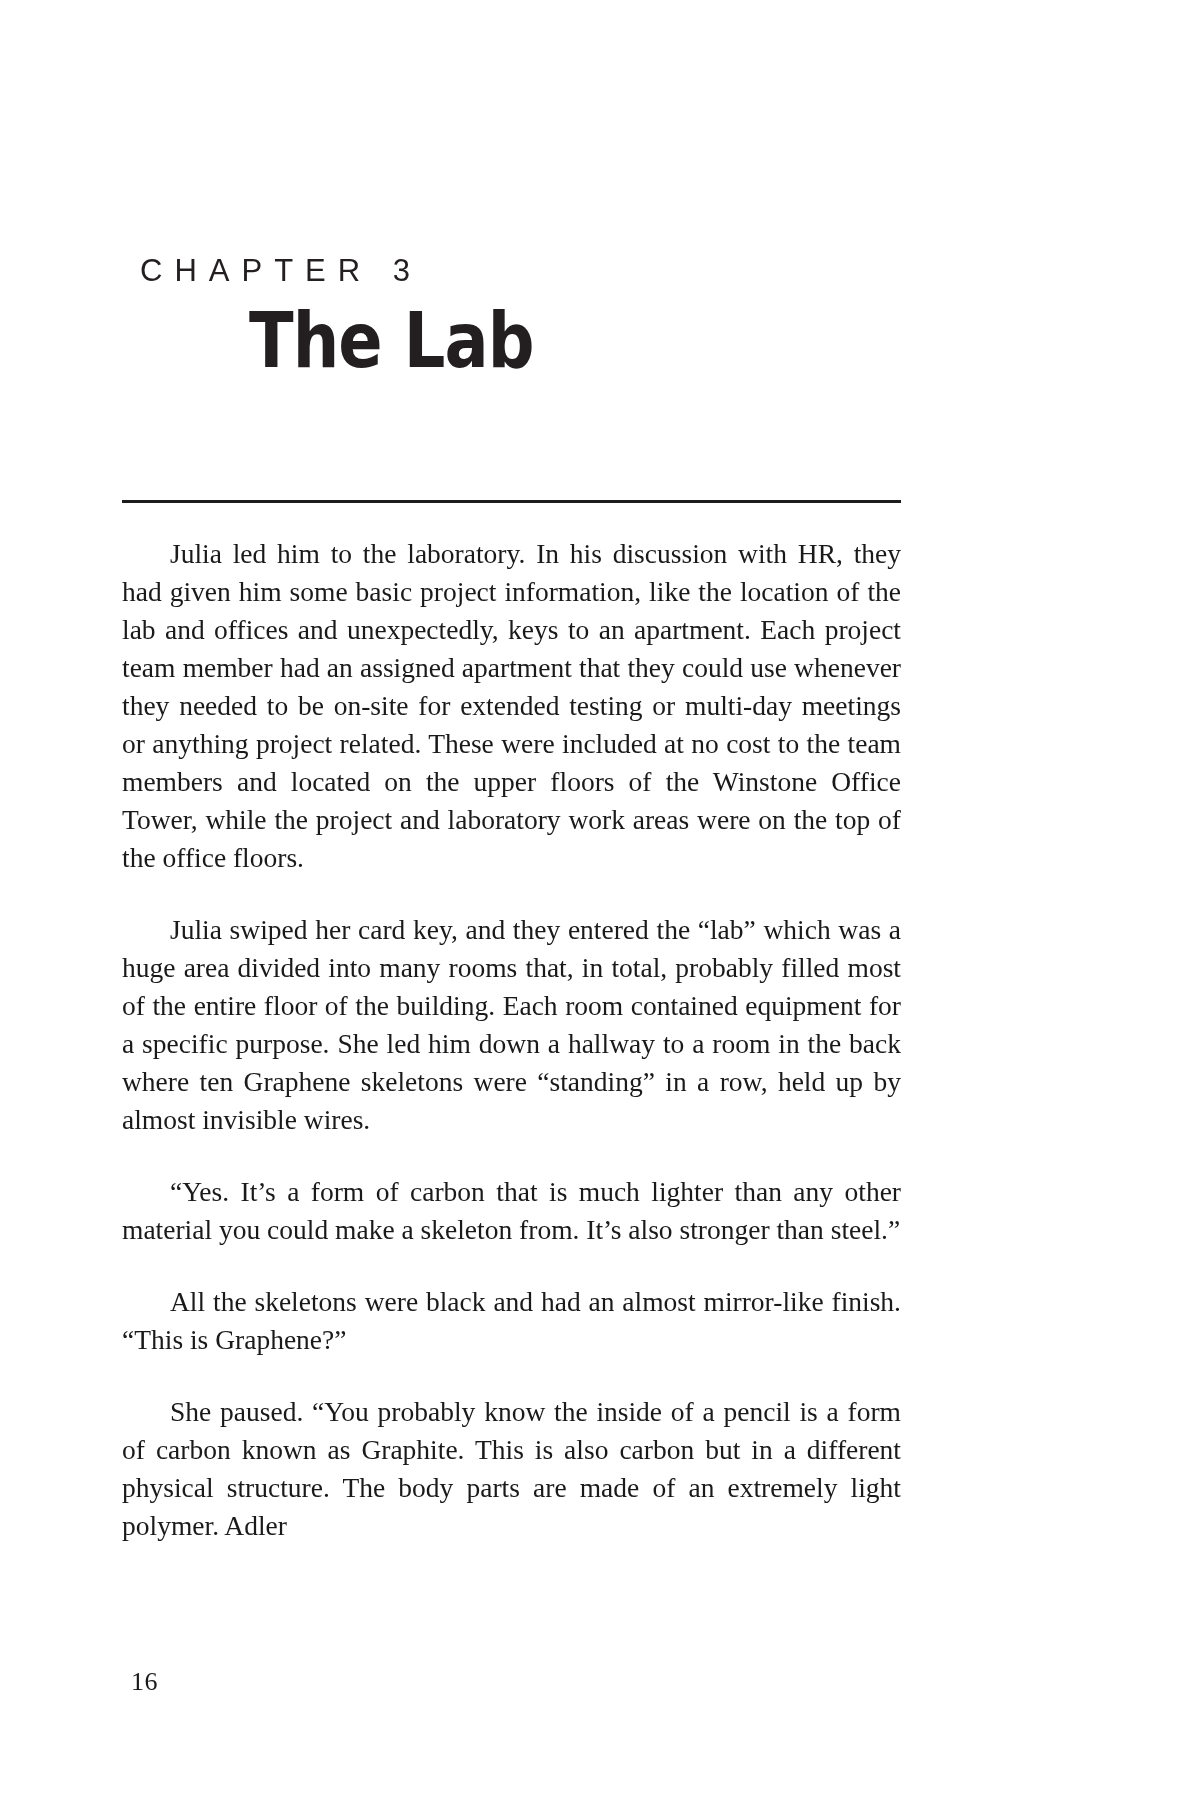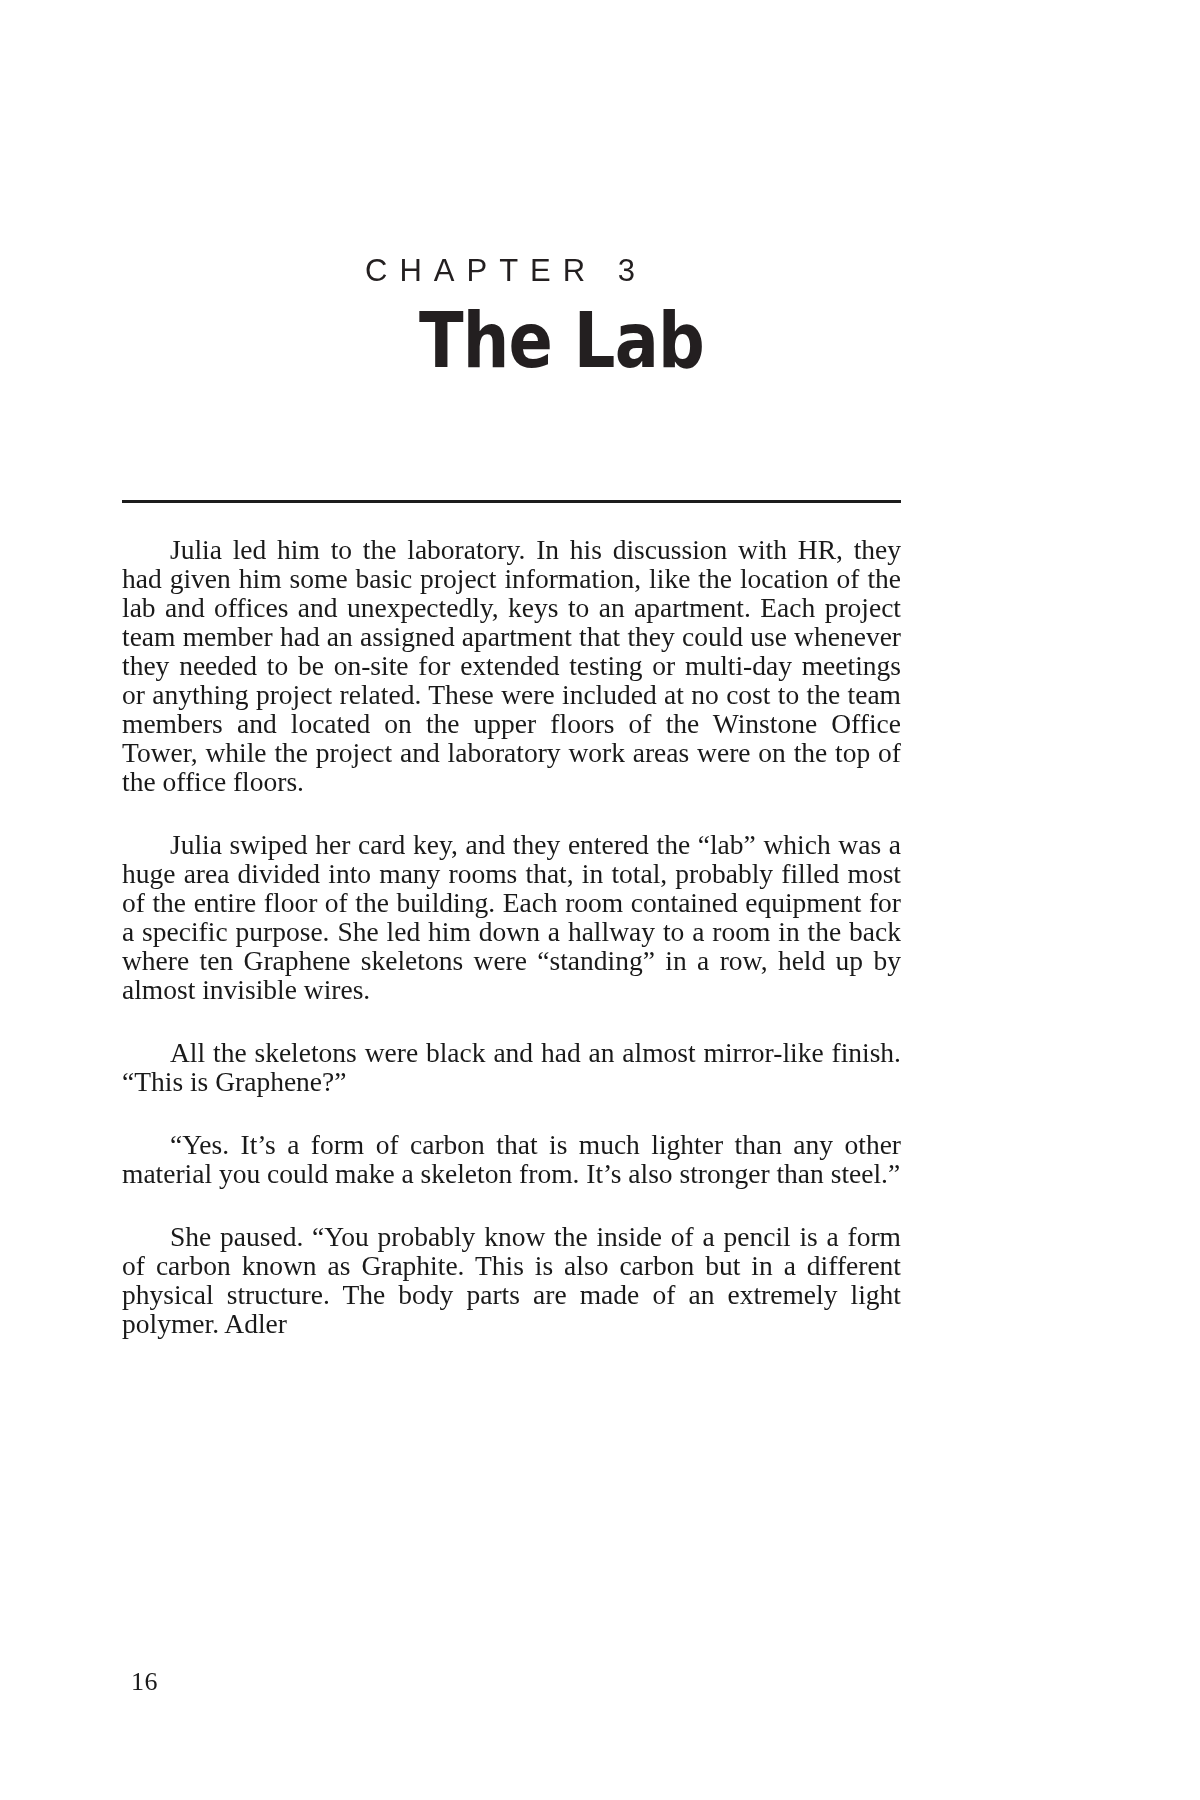--- a/index.html
+++ b/index.html
@@ -18,24 +18,24 @@
     width: 1200px;
     height: 1800px;
     background: #ffffff;
     overflow: hidden;
     box-sizing: border-box;
   }
 
   
   .chapter-header {
     position: absolute;
-    left: 118px;
+    left: 140px;
     top: 255px;
     width: 778px;
-    text-align: center;
+    text-align: left;
   }
 
   .chapter-eyebrow {
     font-family: "Liberation Sans", "DejaVu Sans", sans-serif;
     font-weight: 300;
     font-size: 31px;
     letter-spacing: 12px;
     color: #231f20;
     line-height: 1;
     margin: 0;
@@ -72,21 +72,21 @@
   .body-copy {
     position: absolute;
     left: 122px;
     top: 535px;
     width: 779px;
   }
 
   .body-copy p {
     margin: 0;
     font-size: 27.5px;
-    line-height: 29px;
+    line-height: 38px;
     text-align: justify;
     text-justify: inter-word;
     text-indent: 48px;
     color: #1a1a1a;
     font-family: "Liberation Serif", "DejaVu Serif", serif;
     hyphens: none;
     -webkit-hyphens: none;
   }
 
   .body-copy p + p {
@@ -116,20 +116,20 @@
   <div class="chapter-header">
     <div class="chapter-eyebrow">CHAPTER 3</div>
     <div class="chapter-title">The Lab</div>
   </div>
 
   <hr class="chapter-rule">
 
   <div class="body-copy">
     <p>Julia led him to the laboratory. In his discussion with HR, they had given him some basic project information, like the location of the lab and offices and unexpectedly, keys to an apartment. Each project team member had an assigned apartment that they could use whenever they needed to be on-site for extended testing or multi-day meetings or anything project related. These were included at no cost to the team members and located on the upper floors of the Winstone Office Tower, while the project and laboratory work areas were on the top of the office floors.</p>
     <p>Julia swiped her card key, and they entered the “lab” which was a huge area divided into many rooms that, in total, probably filled most of the entire floor of the building. Each room contained equipment for a specific purpose. She led him down a hallway to a room in the back where ten Graphene skeletons were “standing” in a row, held up by almost invisible wires.</p>
+    <p>“Yes. It’s a form of carbon that is much lighter than any other material you could make a skeleton from. It’s also stronger than steel.”</p>
     <p>All the skeletons were black and had an almost mirror-like finish. “This is Graphene?”</p>
-    <p>“Yes. It’s a form of carbon that is much lighter than any other material you could make a skeleton from. It’s also stronger than steel.”</p>
     <p>She paused. “You probably know the inside of a pencil is a form of carbon known as Graphite. This is also carbon but in a different physical structure. The body parts are made of an extremely light polymer. Adler</p>
   </div>
 
   <div class="folio">16</div>
 
 </div>
 
 </body></html>

